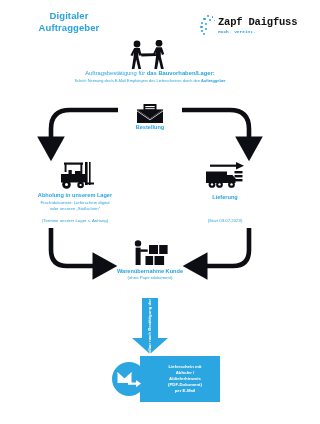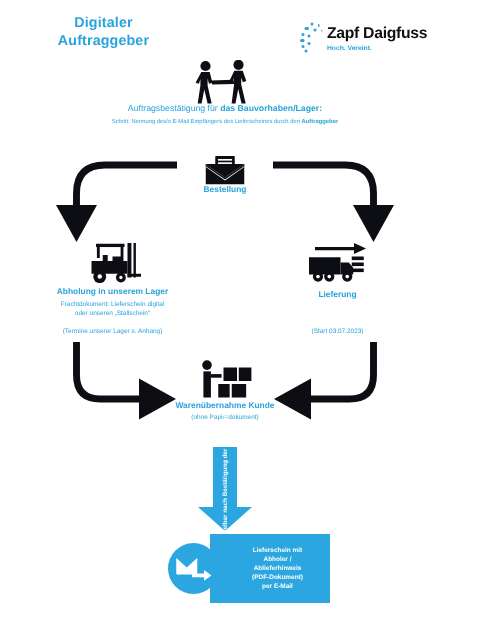--- a/index.html
+++ b/index.html
@@ -33,20 +33,21 @@
   .logo-dots{
     position:relative;width:17px;height:22px;flex:0 0 17px;
   }
   .logo-dots i{
     position:absolute;display:block;border-radius:50%;
     background:#29a3dc;
   }
   .logo-text{
     display:flex;flex-direction:column;justify-content:flex-start;
     margin-left:1px;
+    font-family:Liberation Mono, monospace;
   }
   .logo-name{
     font-size:10.5px;font-weight:bold;color:#111;letter-spacing:-.2px;
     line-height:11px;white-space:nowrap;
   }
   .logo-tag{
     font-size:4.4px;color:#29a3dc;font-weight:bold;
     line-height:6px;margin-top:1px;white-space:nowrap;
     transform:scaleX(1.02);transform-origin:left center;
   }

